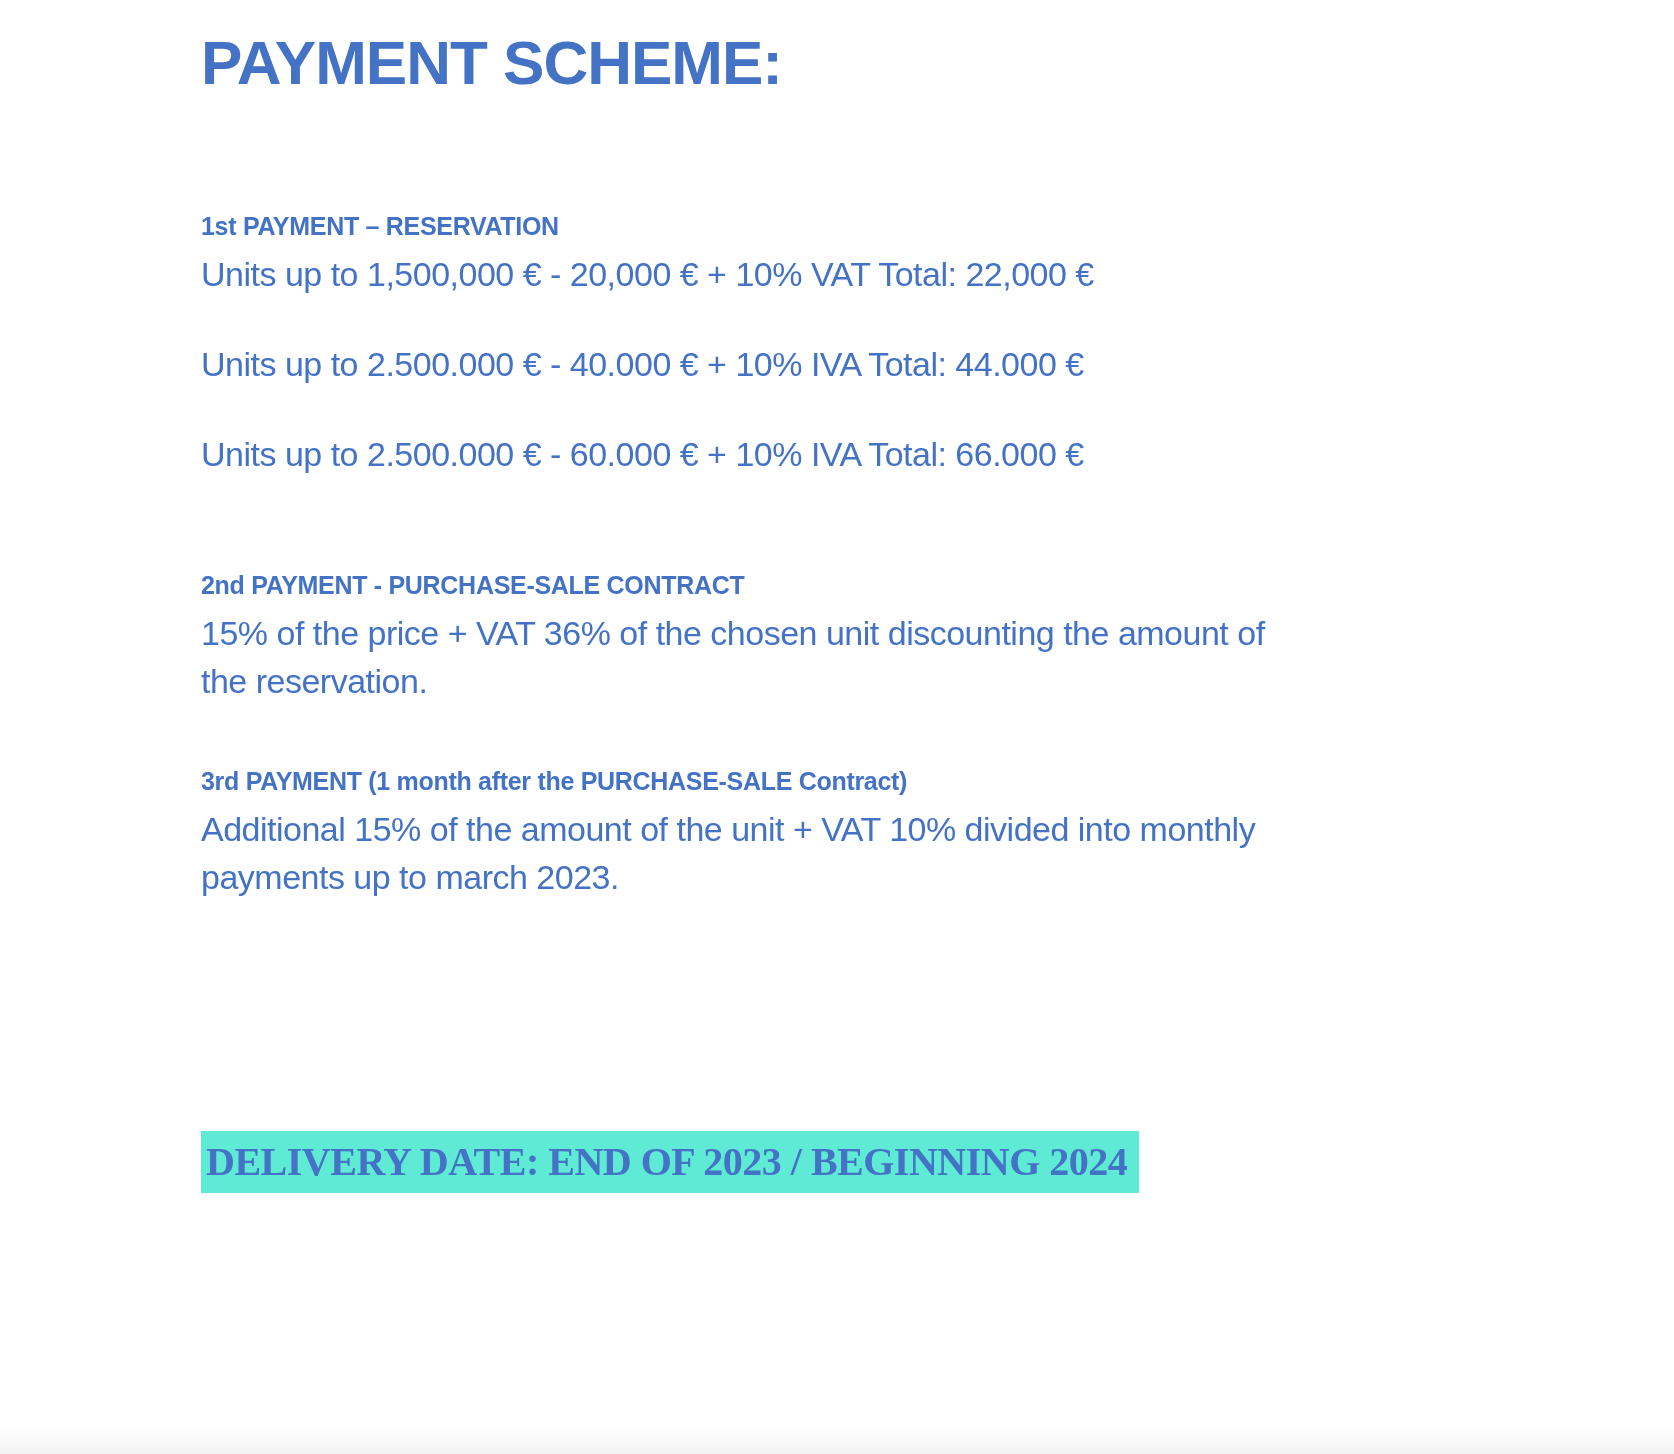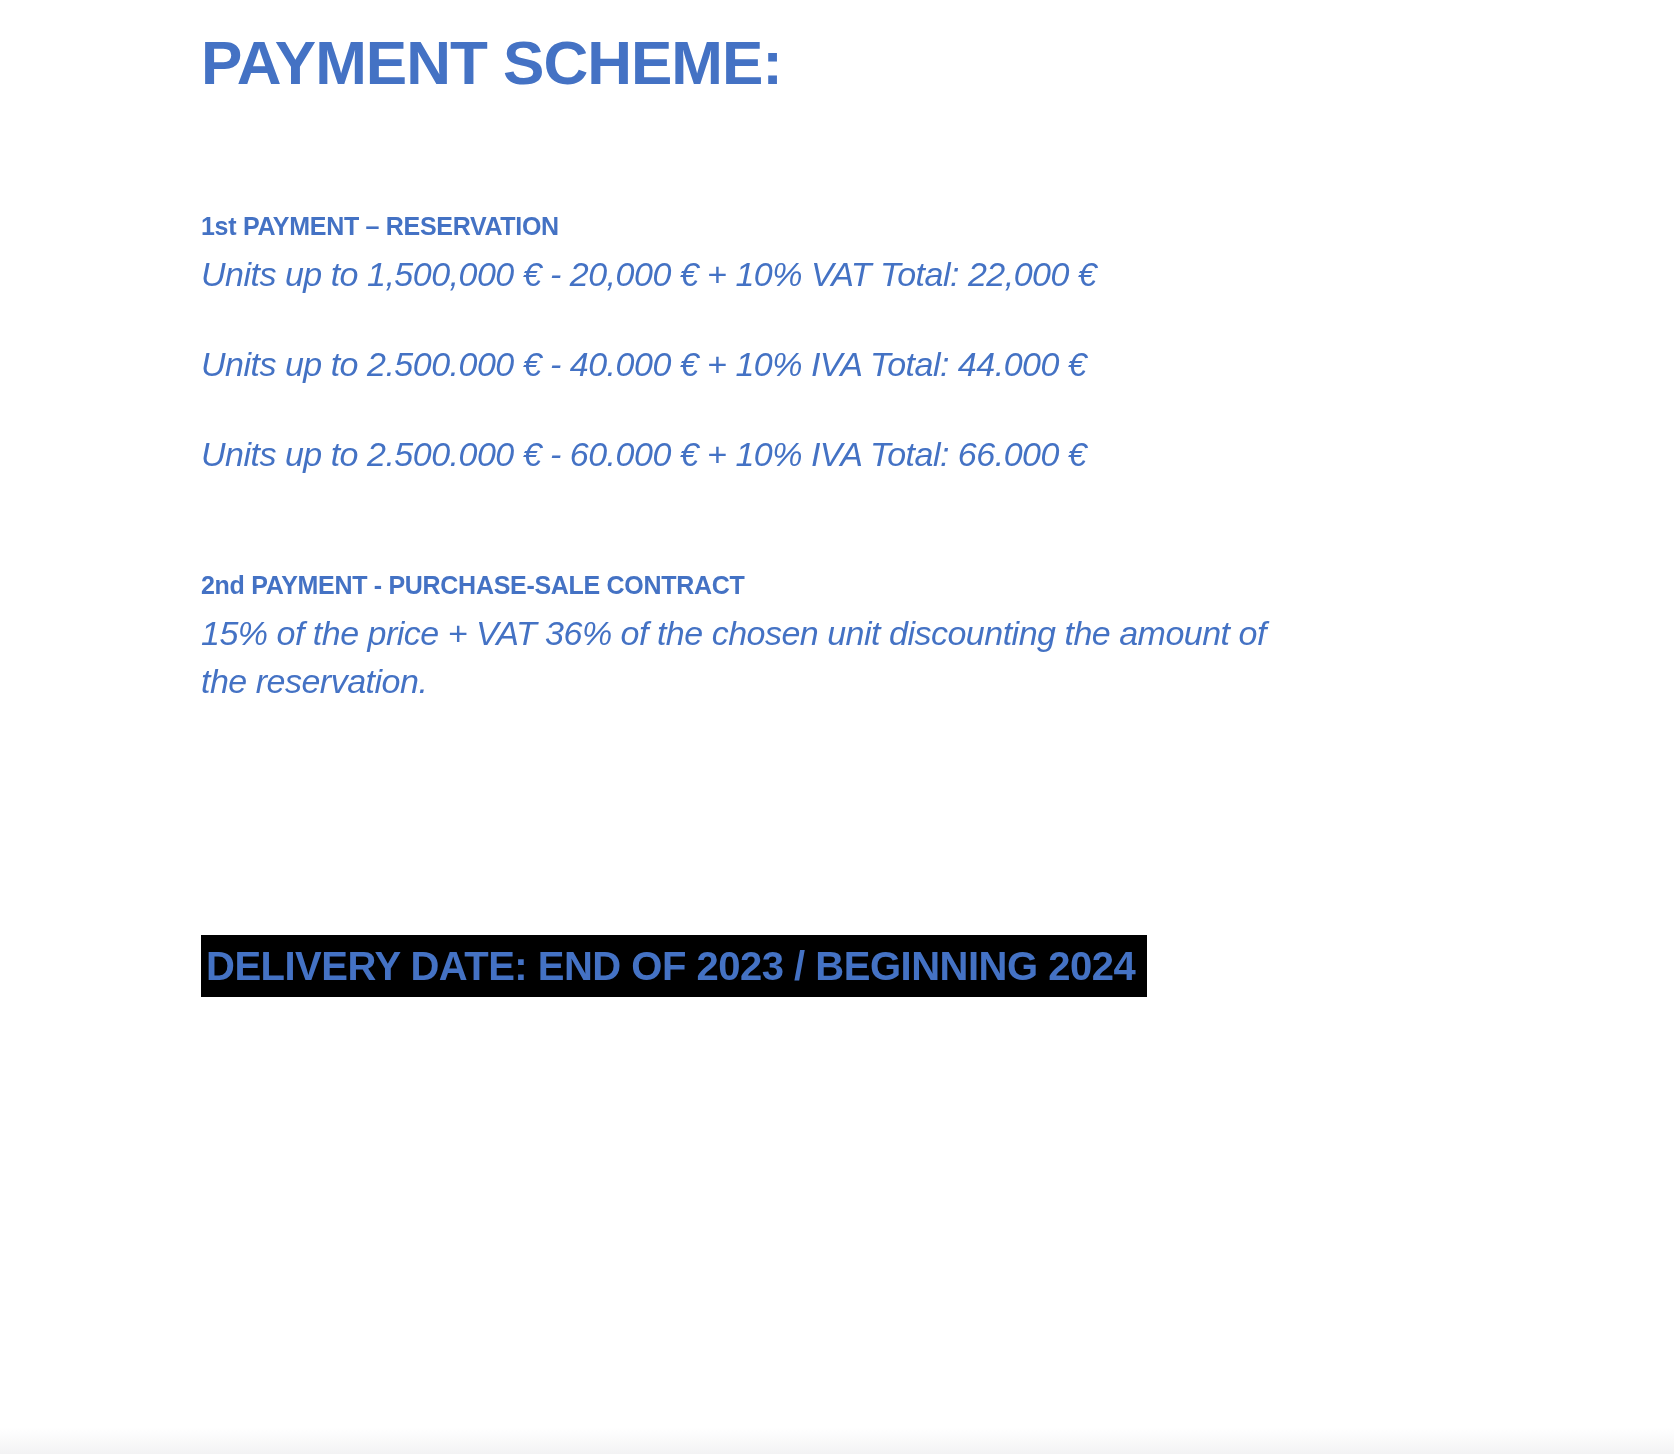--- a/index.html
+++ b/index.html
@@ -33,41 +33,41 @@
   .heading {
     font-size: 25px;
     line-height: 48px;
     font-weight: bold;
     letter-spacing: -0.3px;
   }
   .body-line {
     font-size: 34px;
     line-height: 48px;
     letter-spacing: -0.5px;
-    font-style: italic;
   }
   .tier-gap {
     margin-bottom: 42px !important;
   }
   .section-first  { margin-top: 100px; }
   .section-second { margin-top: 83px; }
   .section-third  { margin-top: 52px; }
   .section-fourth { margin-top: 52px; }
   .delivery-row {
     margin-top: 230px;
     white-space: nowrap;
   }
   .delivery-highlight {
     display: inline-block;
-    background: #000000;
+    background: #5eead4;
     font-size: 40px;
     line-height: 62px;
     font-weight: bold;
     letter-spacing: -0.5px;
     padding: 0 12px 0 5px;
+    font-family: Liberation Serif, serif;
   }
   .bottom-band {
     position: absolute;
     left: 0;
     right: 0;
     bottom: 0;
     height: 26px;
     background: linear-gradient(180deg, #ffffff 0%, #f3f3f4 100%);
   }
 </style>
@@ -84,20 +84,25 @@
     <p class="body-line tier-gap">Units up to 2.500.000 € - 40.000 € + 10% IVA Total: 44.000 €</p>
     <p class="body-line">Units up to 2.500.000 € - 60.000 € + 10% IVA Total: 66.000 €</p>
   </section>
 
   <section class="payment-section section-second">
     <p class="heading">2nd PAYMENT - PURCHASE-SALE CONTRACT</p>
     <p class="body-line">15% of the price + VAT 36% of the chosen unit discounting the amount of</p>
     <p class="body-line">the reservation.</p>
   </section>
 
+  <section class="payment-section section-third">
+    <p class="heading">3rd PAYMENT (1 month after the PURCHASE-SALE Contract)</p>
+    <p class="body-line">Additional 15% of the amount of the unit + VAT 10% divided into monthly</p>
+    <p class="body-line">payments up to march 2023.</p>
+  </section>
 
 
   <div class="delivery-row">
     <span class="delivery-highlight">DELIVERY DATE: END OF 2023 / BEGINNING 2024</span>
   </div>
 
 </div>
 
 <div class="bottom-band"></div>
 

